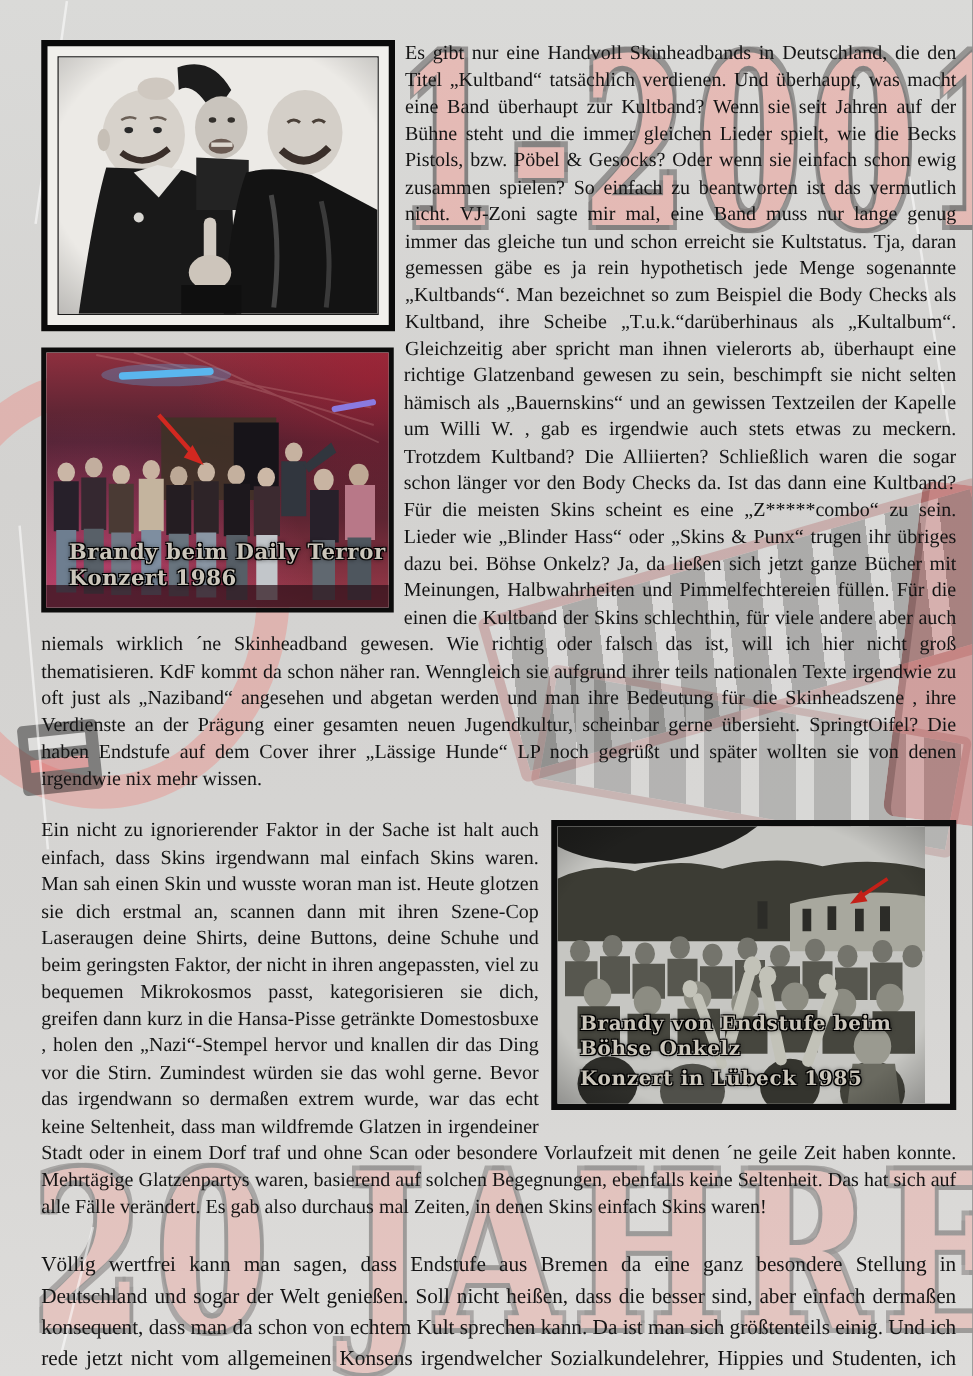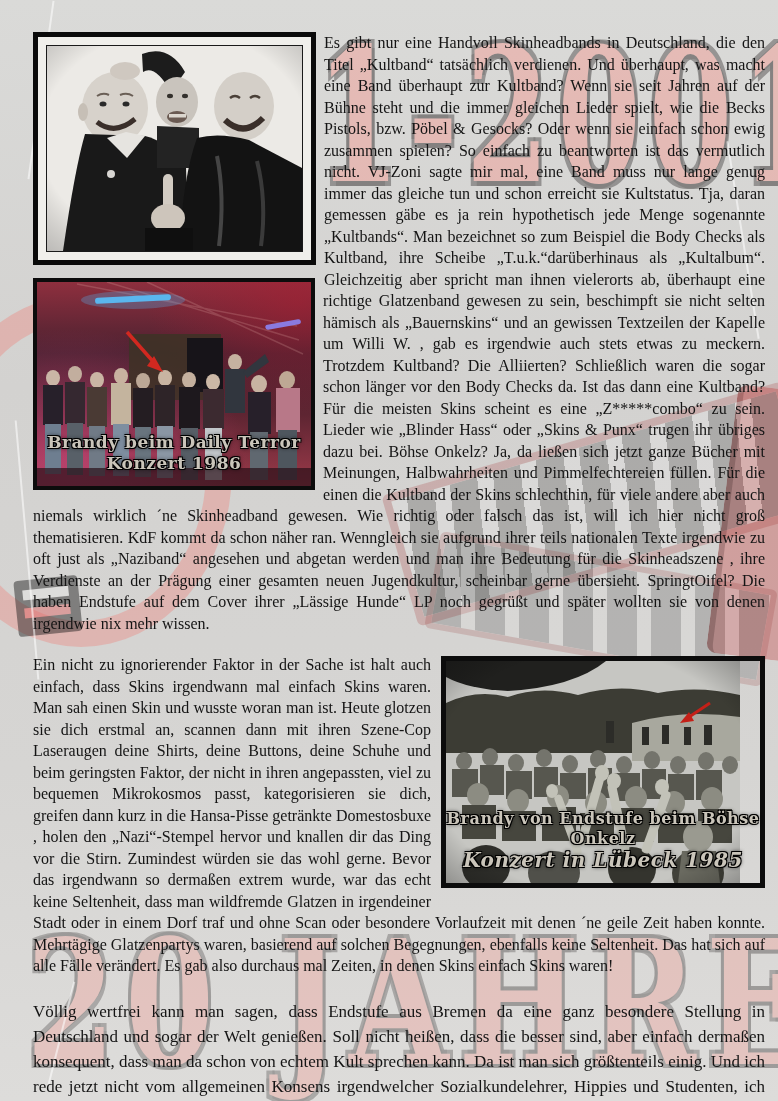--- a/index.html
+++ b/index.html
@@ -93,30 +93,30 @@
   figure{margin:0;padding:0;}
   .photo1{float:left;width:283px;margin:0 8px 6px 0;}
   .photo1 .mat{border:5px solid #0a0a0a;background:#f0efeb;padding:8px;}
   .photo1 .inner{border:1px solid #1a1a1a;line-height:0;}
   .photo2{float:left;clear:left;width:282px;margin:7px 8px 8px 0;}
   .photo2 .inner{border:4px solid #0c0c0c;line-height:0;position:relative;}
   .photo3{float:right;width:324px;margin:2px 0 6px 10px;}
   .photo3 .inner{border:5px solid #0c0c0c;line-height:0;position:relative;}
 
   .caption{
-    position:absolute;left:0;right:0;text-align:center;
+    position:absolute;left:18px;right:0;text-align:left;
     font-family:"DejaVu Serif", serif;font-weight:bold;
     color:#cac5ba;
     text-shadow:1px 1px 0 #000,-1px -1px 0 #000,1px -1px 0 #000,-1px 1px 0 #000,0 0 4px #000;
     letter-spacing:.5px;
     line-height:1.25;
   }
   .caption-1{bottom:12px;font-size:17px;}
   .caption-2a{bottom:34px;font-size:16px;}
-  .caption-2b{bottom:10px;font-size:20px;font-style:italic;}
+  .caption-2b{bottom:10px;font-size:16px;}
   svg{display:block;}
 </style>
 </head>
 <body>
 
 <div class="page">
 
   <div class="graffiti graffiti-top">1981-2001</div>
   <div class="graffiti graffiti-bottom">20 JAHRE</div>
   <div class="ring"></div>

